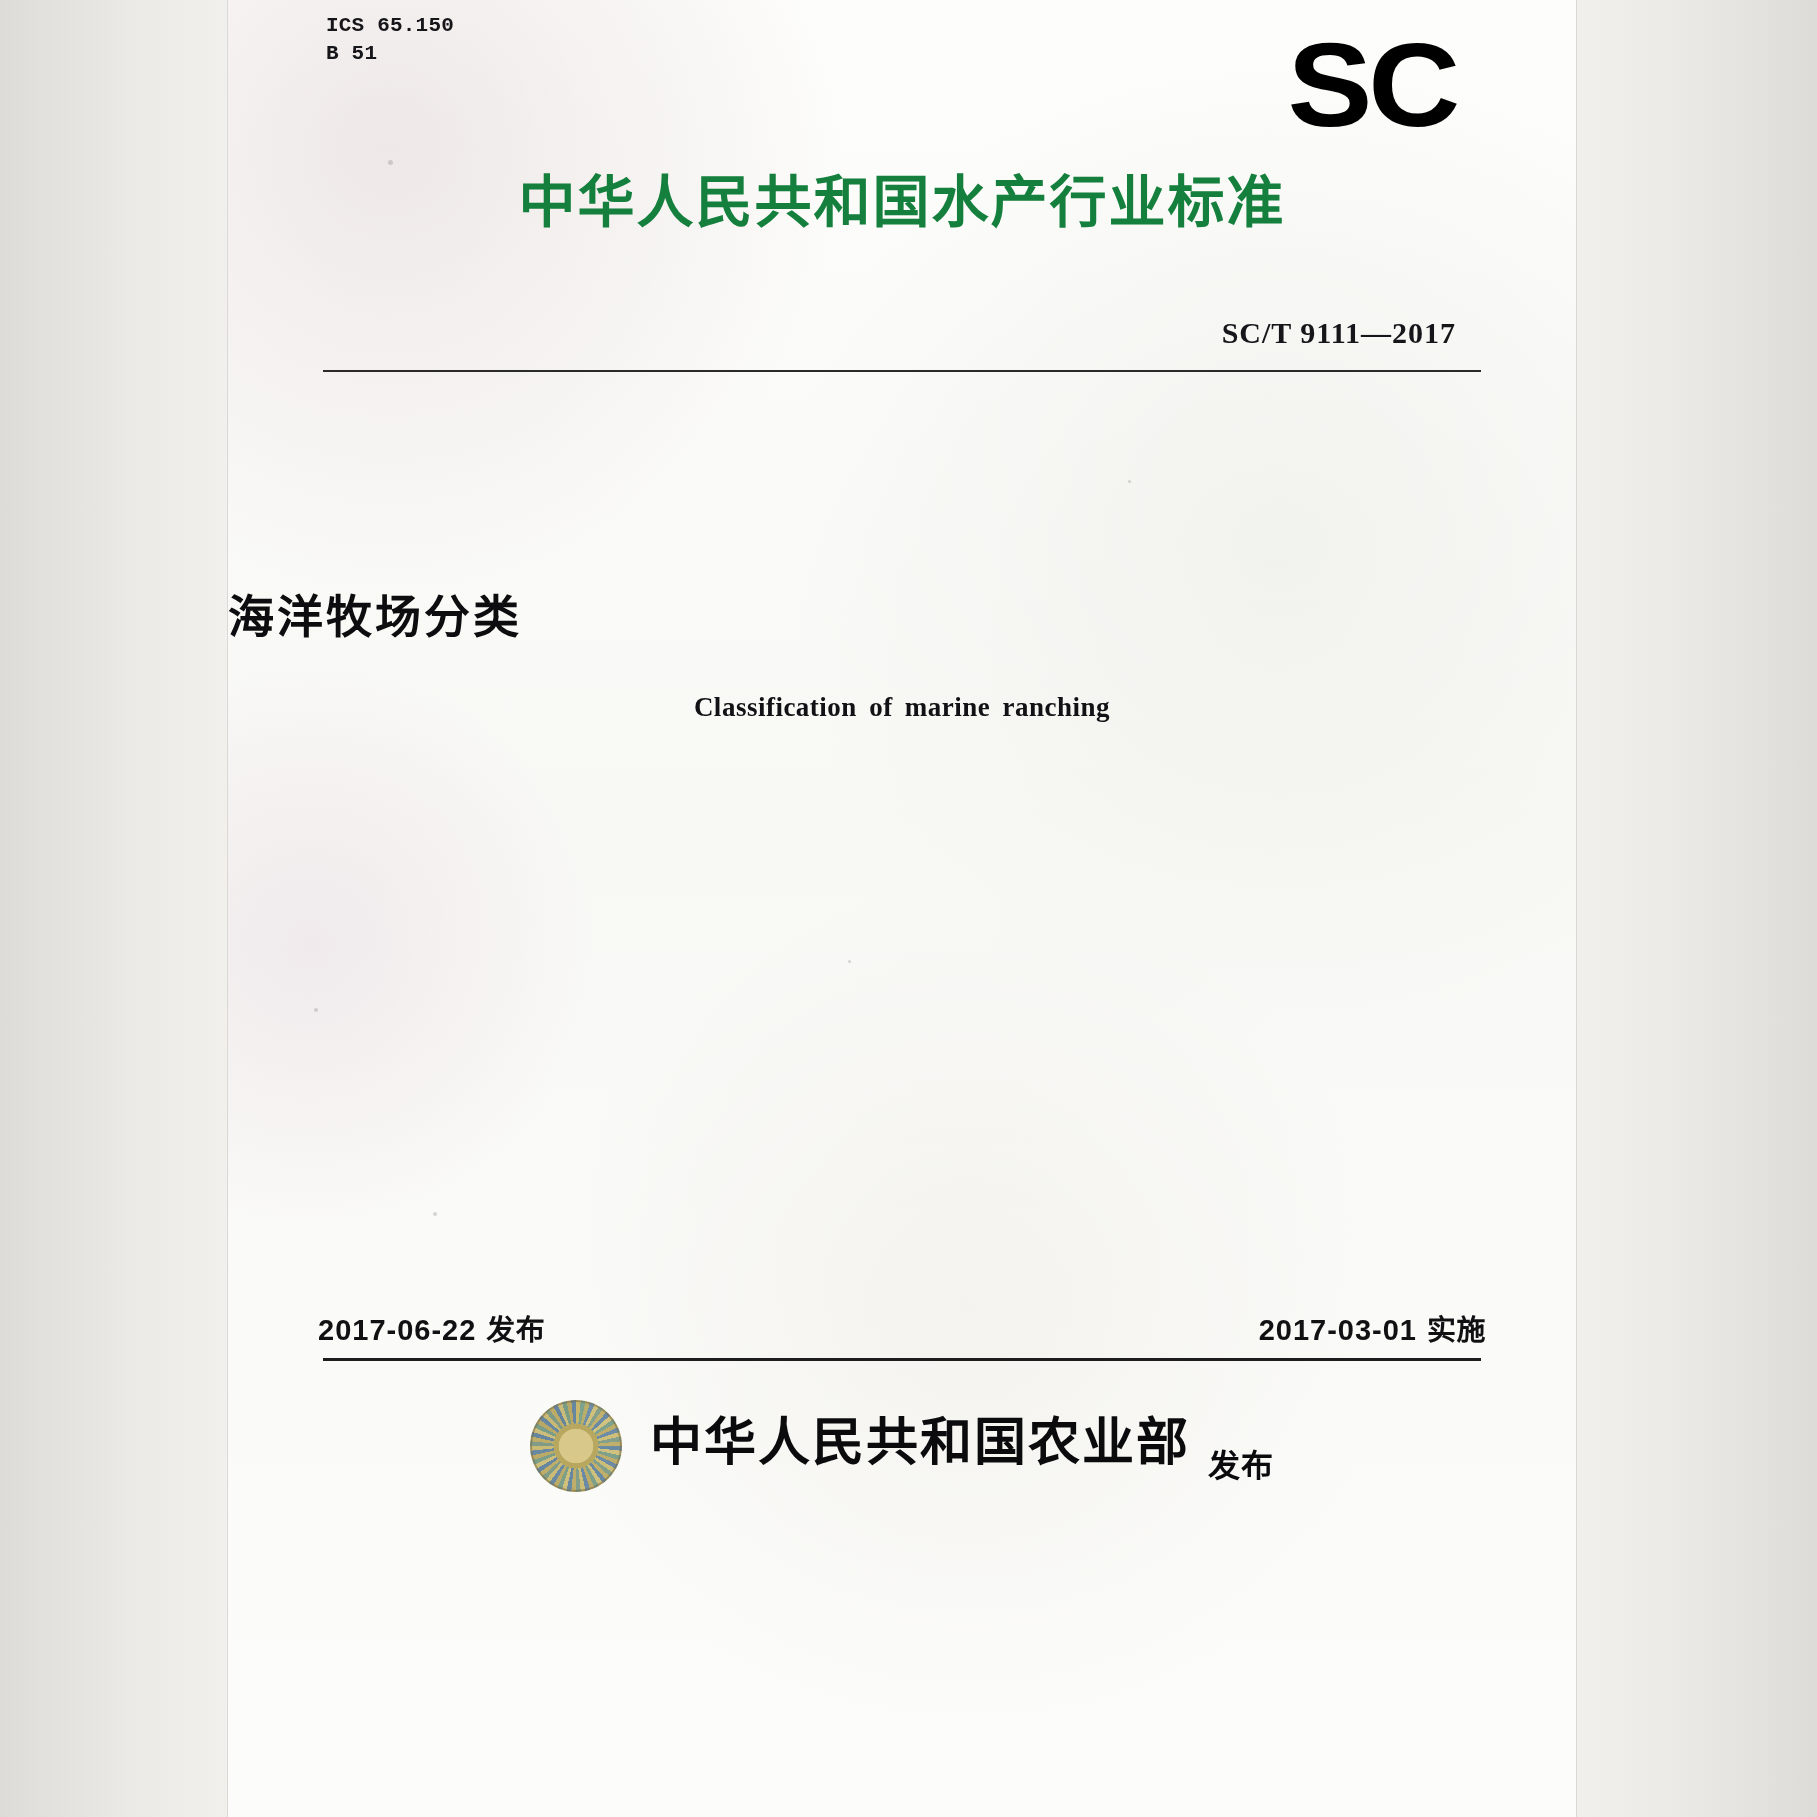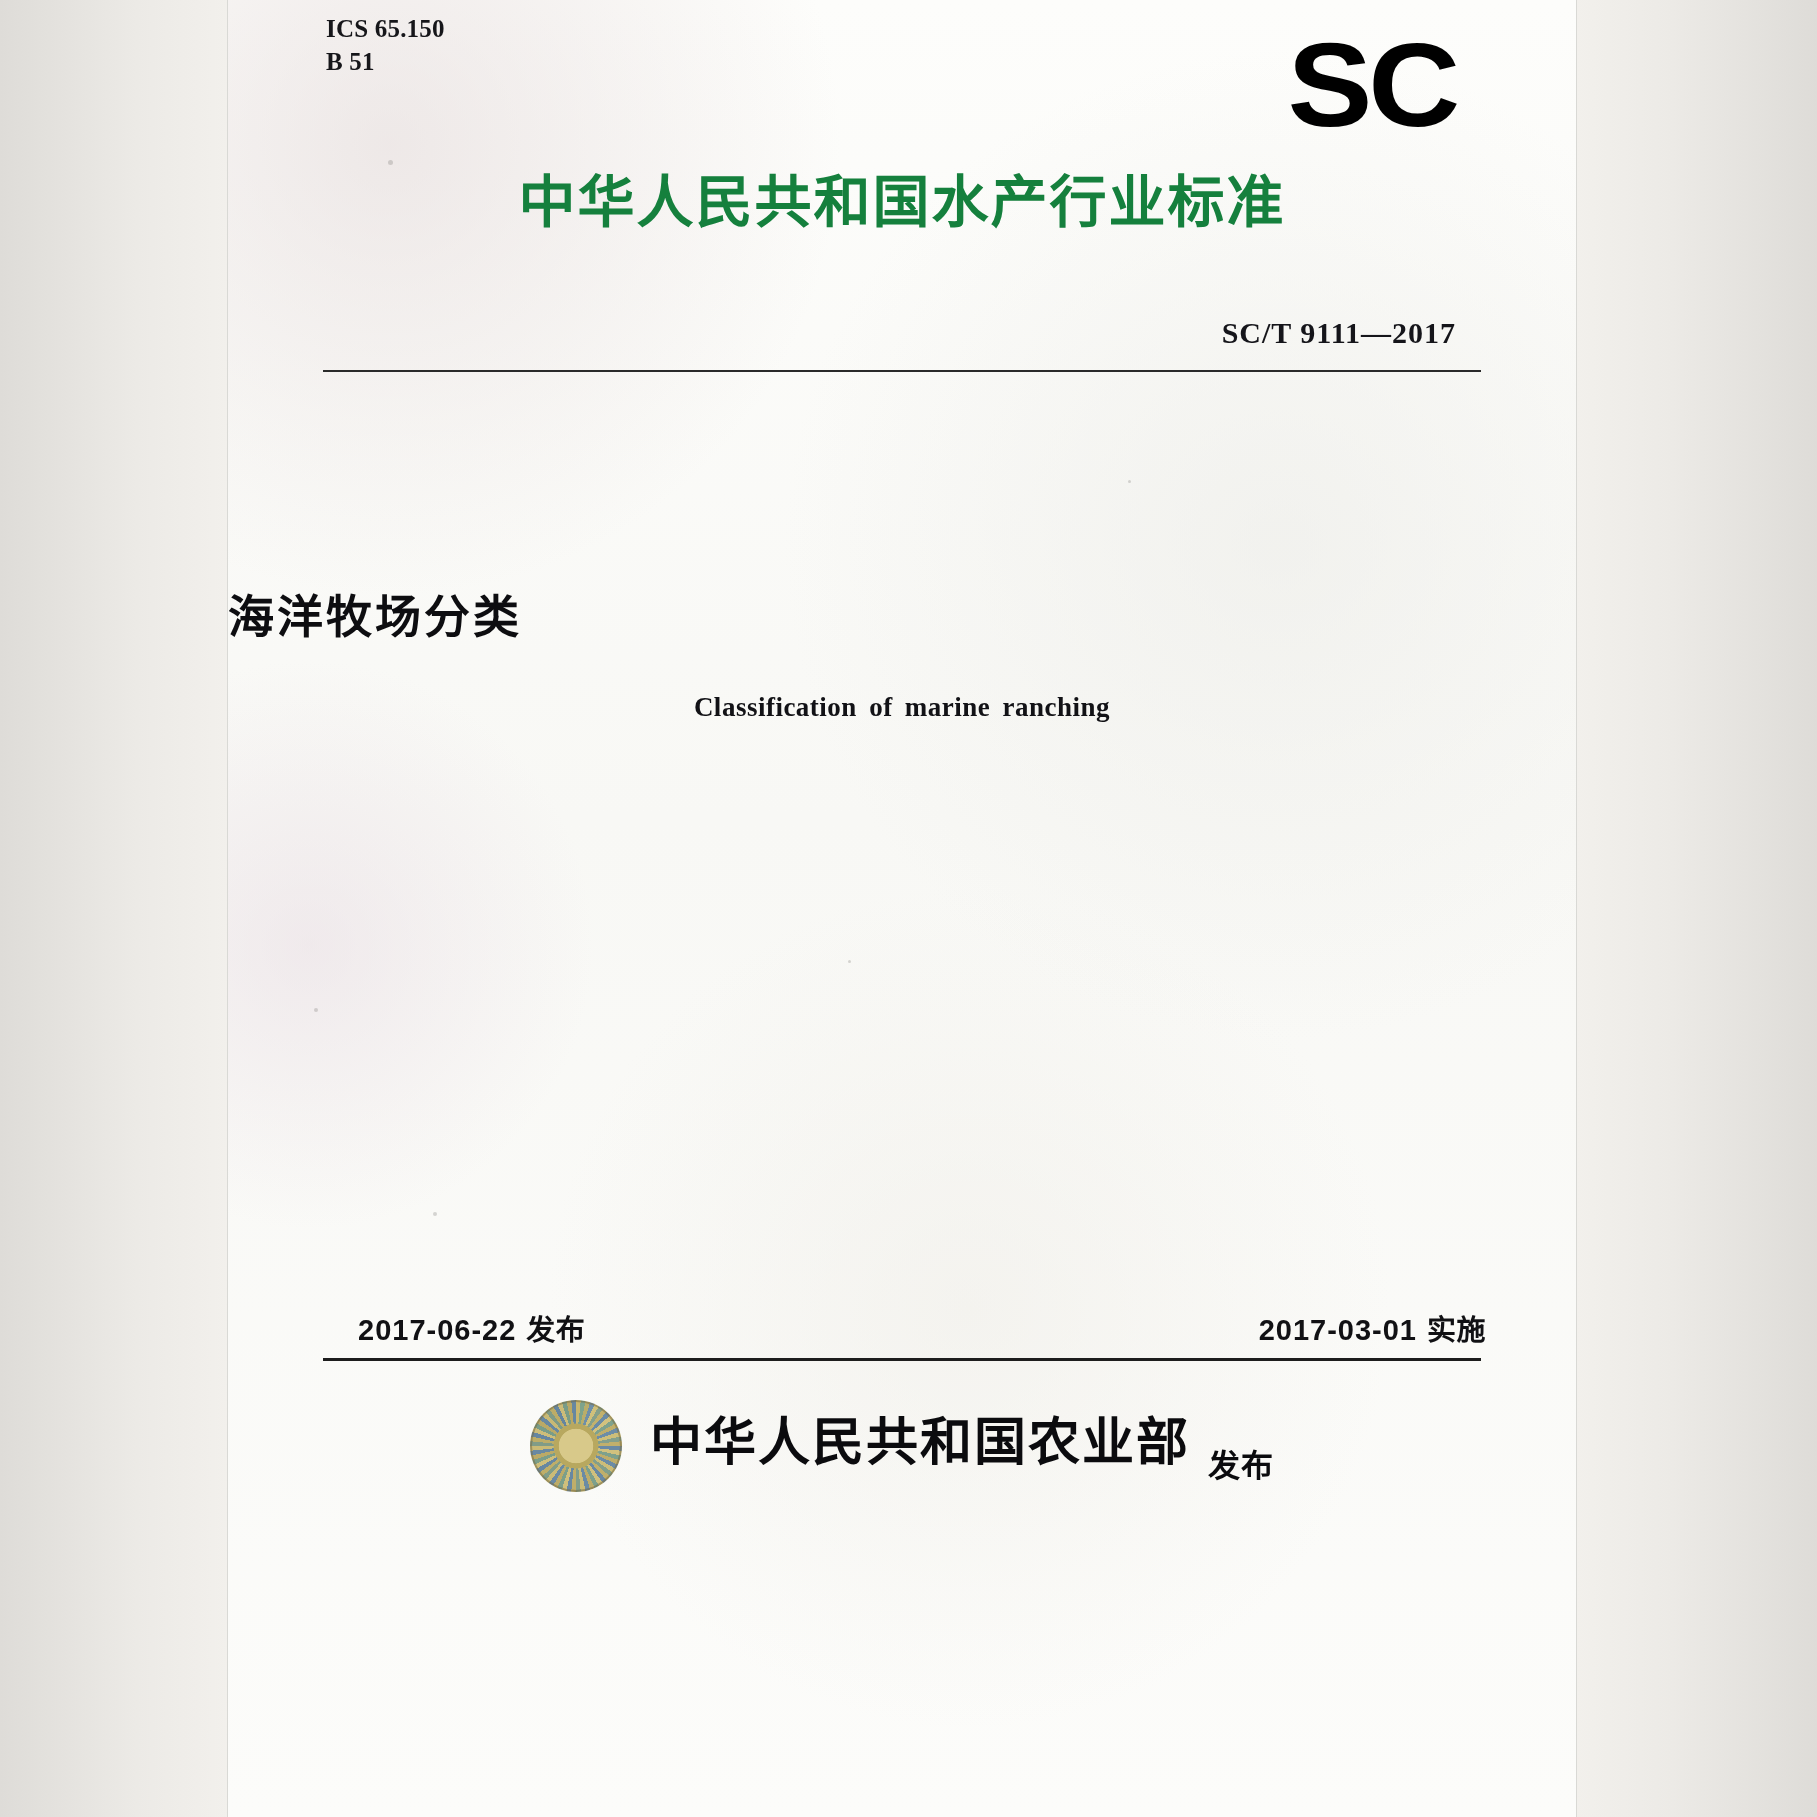--- a/index.html
+++ b/index.html
@@ -62,23 +62,23 @@
     left: 1576px;
     width: 241px;
     background: linear-gradient(270deg, #dedcd8 0%, #eceae6 60%, #f2f0ec 100%);
   }
 
   
   .ics-block {
     position: absolute;
     left: 98px;
     top: 12px;
-    font-family: Liberation Serif, serif;
-    font-weight: bold;
-    font-size: 25px;
+    font-family: Liberation Mono, monospace;
+    font-weight: bold;
+    font-size: 21px;
     line-height: 1.32;
     color: #16161a;
     letter-spacing: 0.2px;
   }
   .ics-block div { white-space: nowrap; }
 
   .sc-logo {
     position: absolute;
     right: 120px;
     top: 26px;
@@ -163,21 +163,20 @@
     font-family: "DejaVu Sans", "Liberation Sans", sans-serif;
     font-size: 29px;
     font-weight: bold;
     color: #111114;
     letter-spacing: 0.5px;
   }
   .dates .date-num {
     font-family: "Liberation Sans", sans-serif;
     font-weight: bold;
     letter-spacing: 1px;
-    margin-left: 40px;
   }
   .dates .date-word {
     margin-left: 10px;
     font-family: "DejaVu Sans", "Liberation Sans", sans-serif;
     font-weight: bold;
   }
 
   .rule-bottom {
     position: absolute;
     left: 95px;

